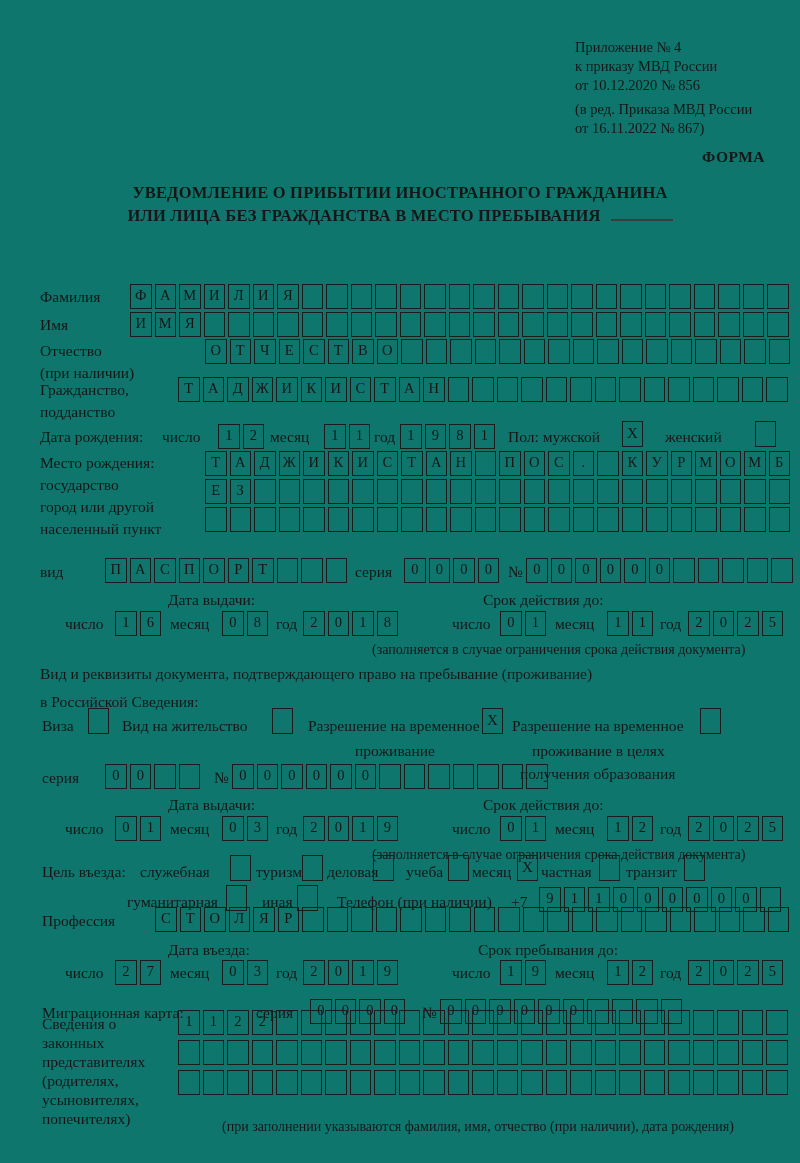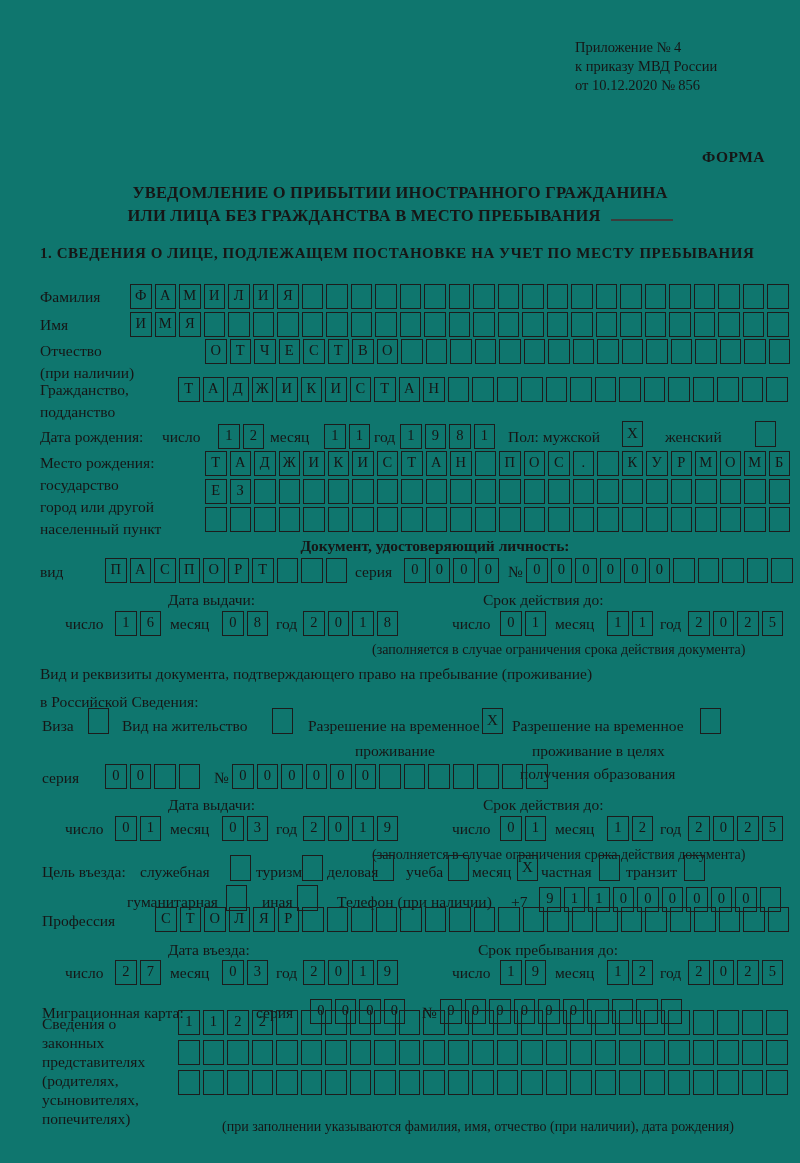--- a/index.html
+++ b/index.html
@@ -24,28 +24,31 @@
 </head>
 <body>
 
 <div class="page">
 
   <div class="abs hdr" style="left:575px;top:38px">
     <div>Приложение № 4</div>
     <div>к приказу МВД России</div>
     <div>от 10.12.2020 № 856</div>
   </div>
+  <div class="abs hdr" style="left:575px;top:100px">
+    <div>(в ред. Приказа МВД России</div>
+    <div>от 16.11.2022 № 867)</div>
+  </div>
   <div class="abs lbl b" style="left:702px;top:147px;letter-spacing:.5px">ФОРМА</div>
 
   <div class="abs title" style="top:206px">
     <span>ИЛИ ЛИЦА БЕЗ ГРАЖДАНСТВА В МЕСТО ПРЕБЫВАНИЯ</span><span class="uline"></span>
   </div>
   <div class="abs title" style="top:183px">УВЕДОМЛЕНИЕ О ПРИБЫТИИ ИНОСТРАННОГО ГРАЖДАНИНА</div>
 
-  <div class="abs sect" style="left:40px;top:245px">1. СВЕДЕНИЯ О ЛИЦЕ, ПОДЛЕЖАЩЕМ ПОСТАНОВКЕ НА УЧЕТ ПО МЕСТУ ПРЕБЫВАНИЯ</div>
 
   <div class="abs lbl" style="left:40px;top:287px">Фамилия</div>
   <div class="abs cells" style="left:130px;top:284px">
       <span class="cell">Ф</span>
       <span class="cell">А</span>
       <span class="cell">М</span>
       <span class="cell">И</span>
       <span class="cell">Л</span>
       <span class="cell">И</span>
       <span class="cell">Я</span>
@@ -260,21 +263,20 @@
       <span class="cell"></span>
       <span class="cell"></span>
       <span class="cell"></span>
       <span class="cell"></span>
       <span class="cell"></span>
       <span class="cell"></span>
       <span class="cell"></span>
       <span class="cell"></span>
     </div>
 
-  <div class="abs lbl b" style="left:70px;top:536px;width:730px;text-align:center">Документ, удостоверяющий личность:</div>
 
   <div class="abs lbl" style="left:40px;top:562px">вид</div>
   <div class="abs cells" style="left:105px;top:558px">
       <span class="cell">П</span>
       <span class="cell">А</span>
       <span class="cell">С</span>
       <span class="cell">П</span>
       <span class="cell">О</span>
       <span class="cell">Р</span>
       <span class="cell">Т</span>

